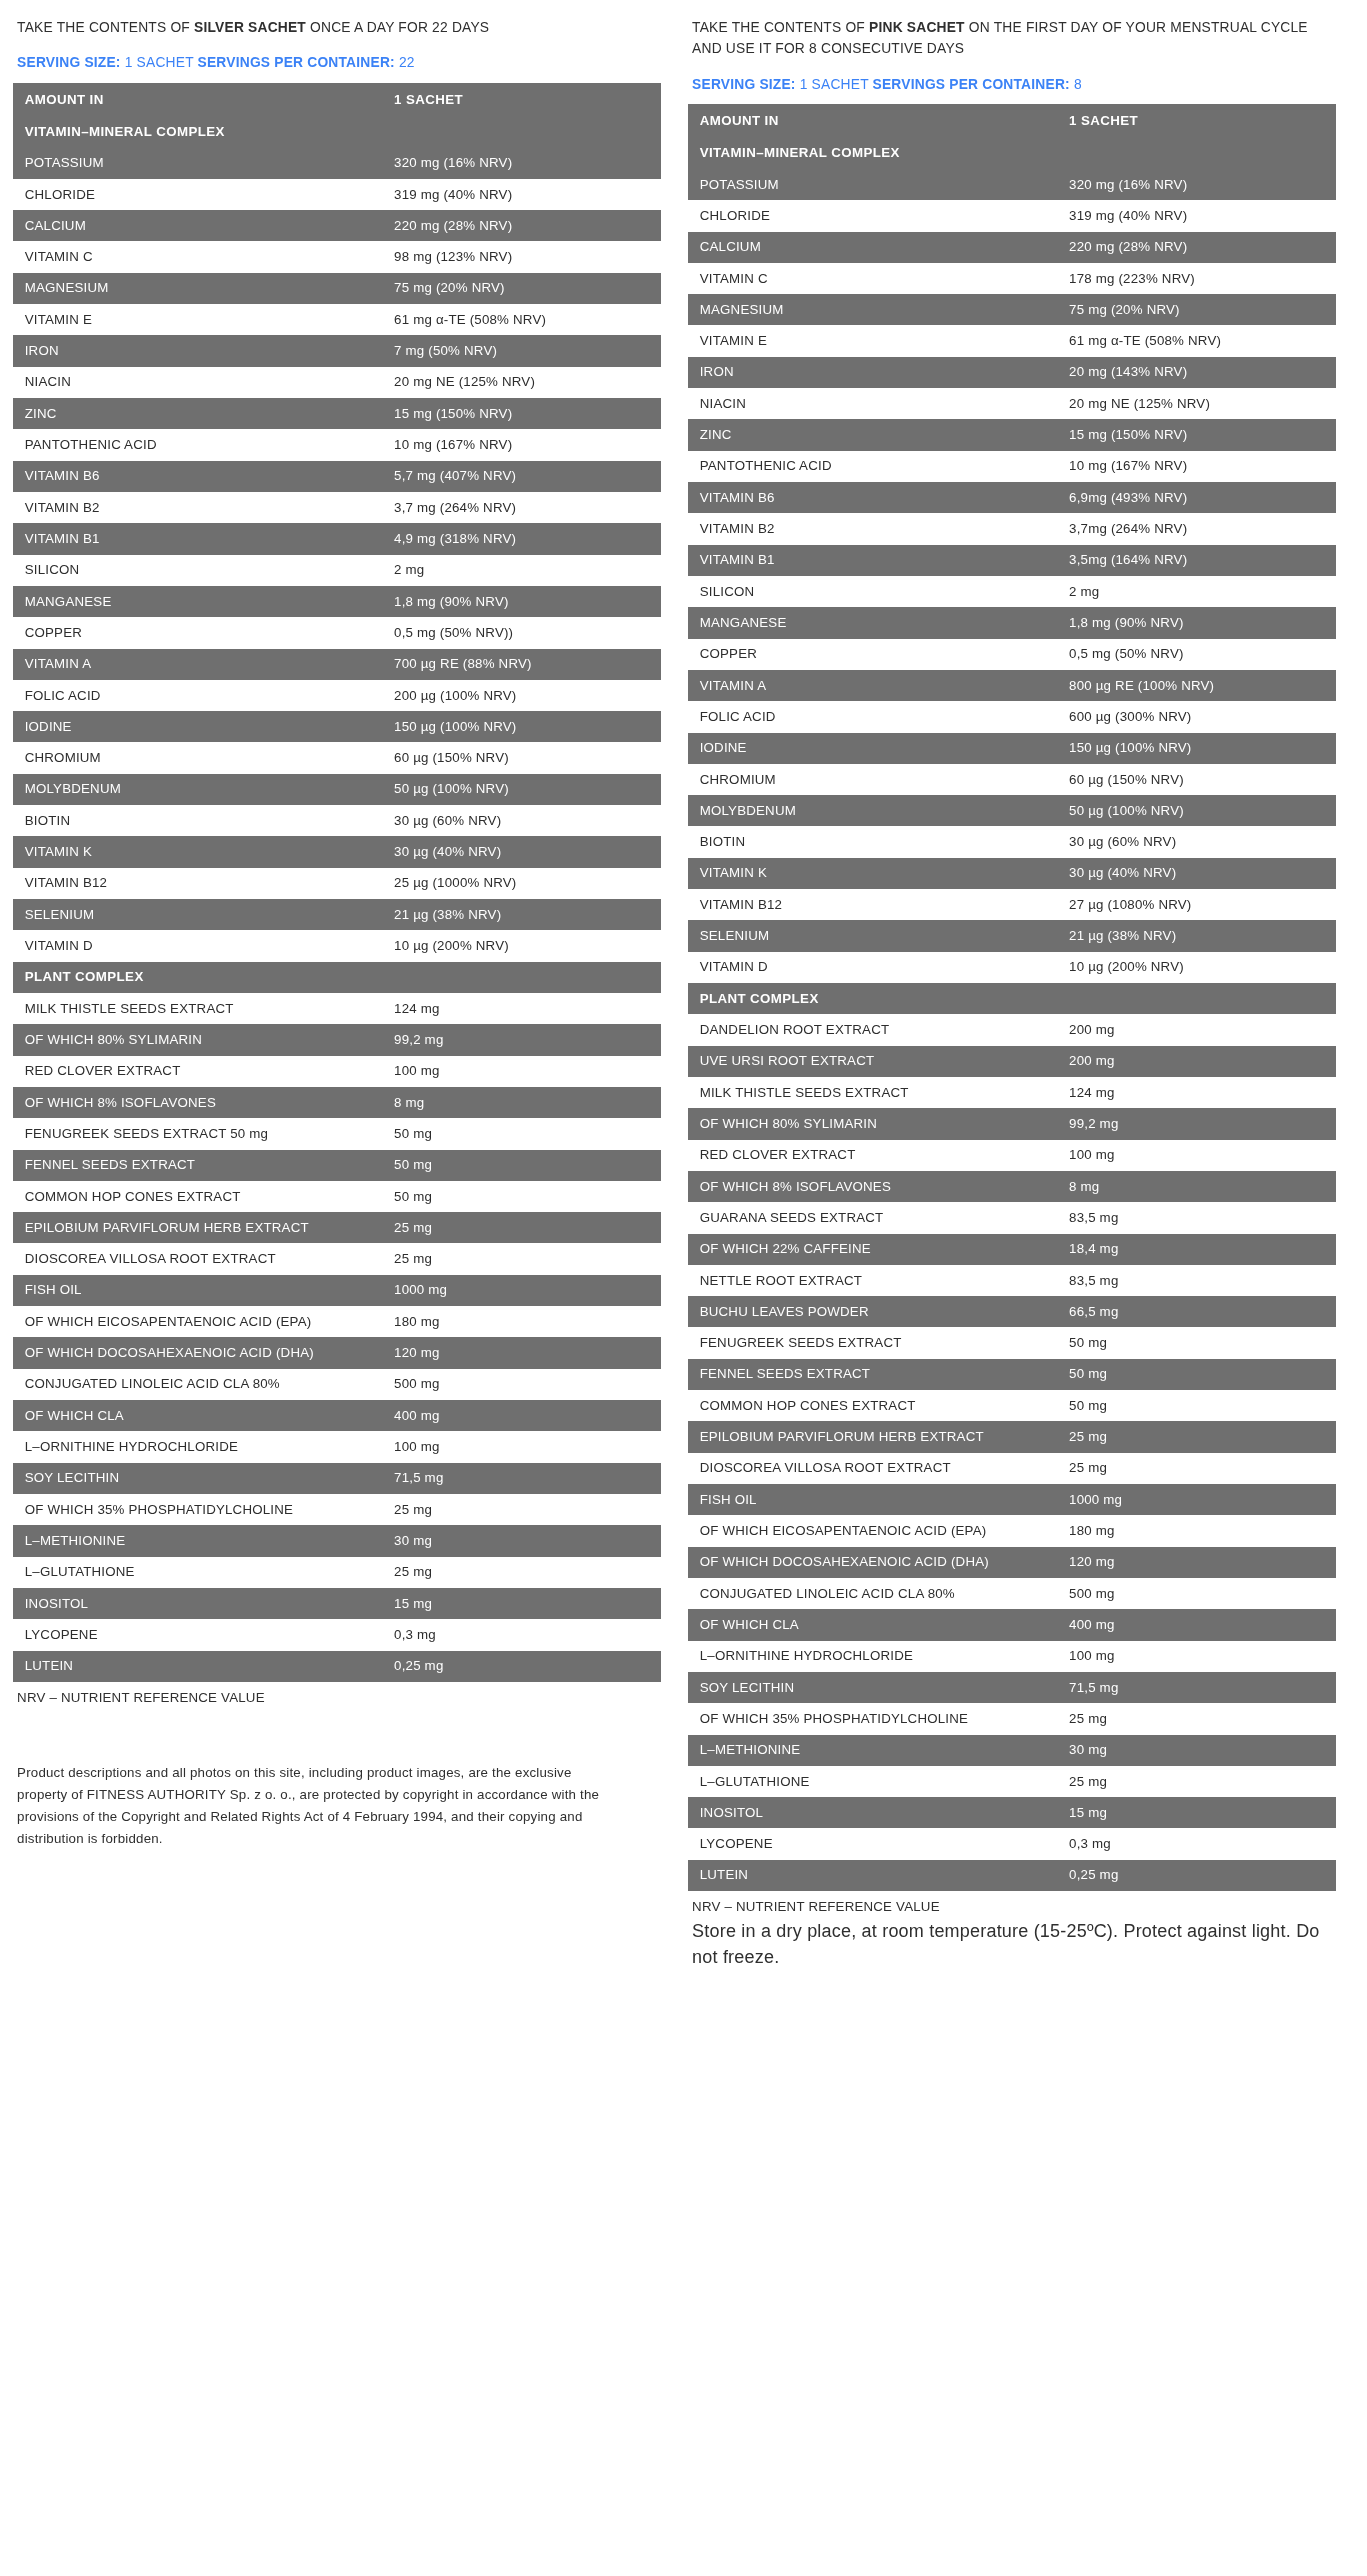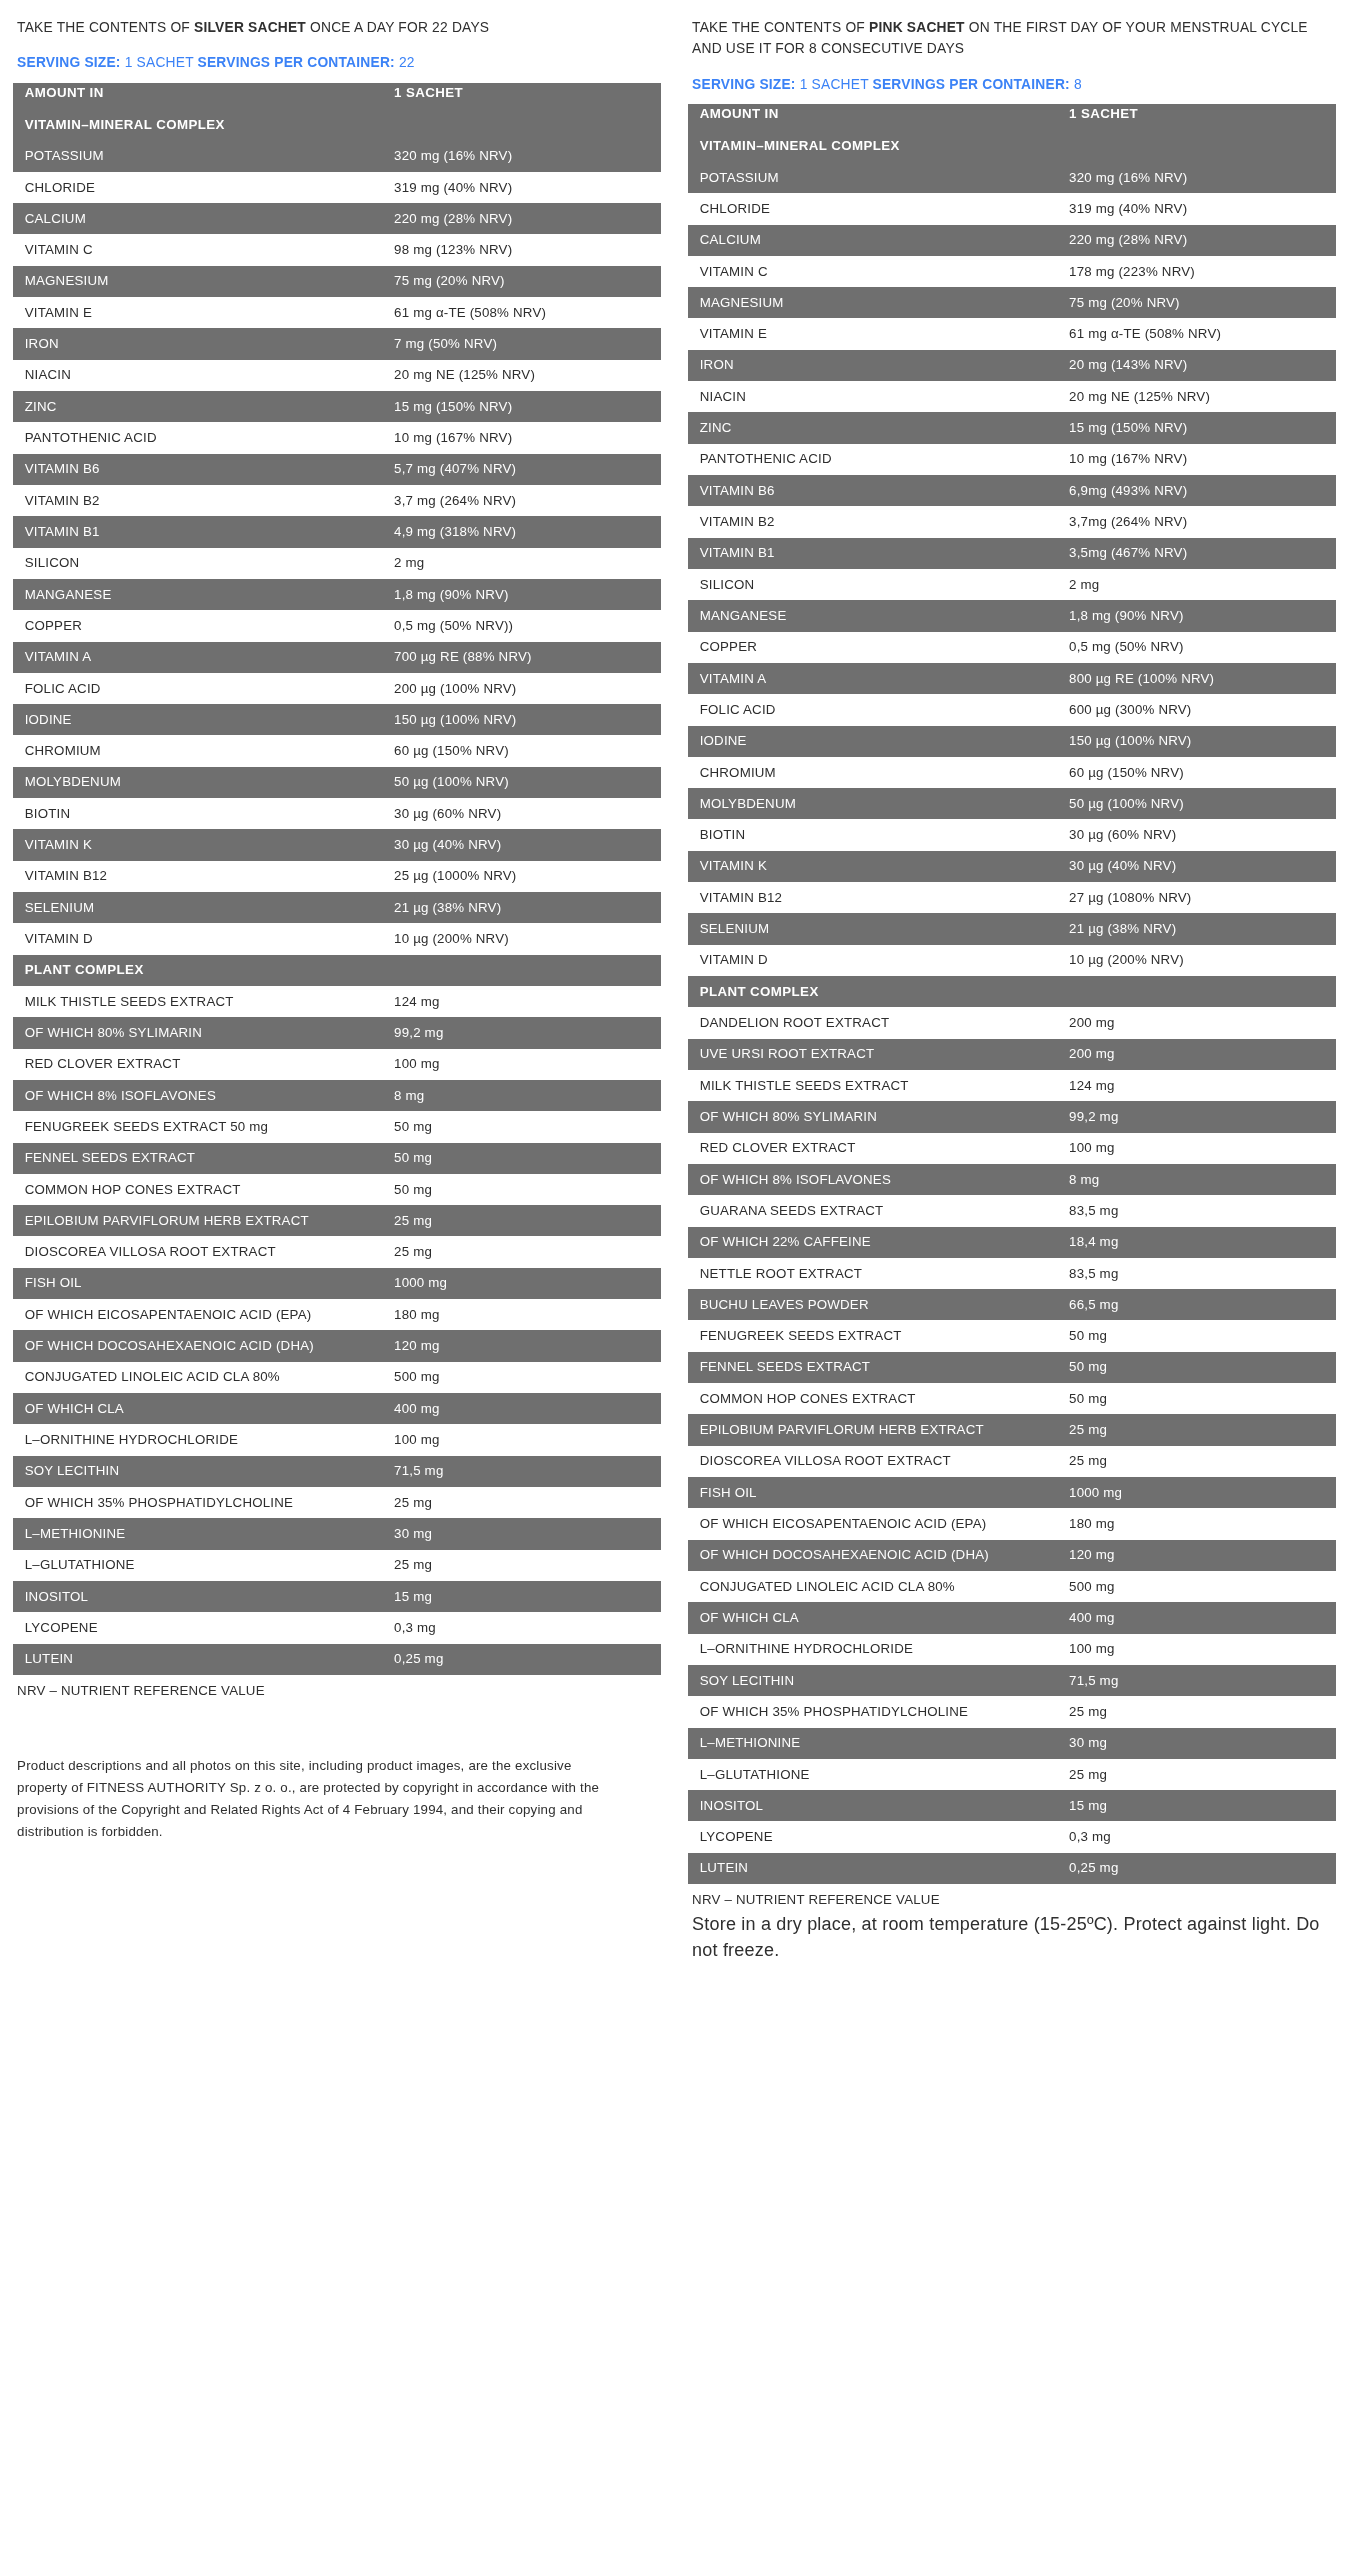--- a/index.html
+++ b/index.html
@@ -56,21 +56,21 @@
     line-height: 1.35;
     letter-spacing: 0.2px;
     font-weight: 400;
   }
   tr.head th {
     background: #6f6f6f;
     color: #ffffff;
     font-weight: 700;
     font-size: 13.3px;
     letter-spacing: 0.4px;
-    padding-top: 1px;
+    padding-top: 8px;
     padding-bottom: 7.6px;
   }
   tr.section td {
     background: #6f6f6f;
     color: #ffffff;
     font-weight: 700;
     letter-spacing: 0.4px;
     margin-top: 7px;
   }
   tr.shaded td {
@@ -401,21 +401,21 @@
             <tr class="shaded">
               <td>VITAMIN B6</td>
               <td>6,9mg (493% NRV)</td>
             </tr>
             <tr class="plain">
               <td>VITAMIN B2</td>
               <td>3,7mg (264% NRV)</td>
             </tr>
             <tr class="shaded">
               <td>VITAMIN B1</td>
-              <td>3,5mg (467% NRV)</td>
+              <td>3,5mg (164% NRV)</td>
             </tr>
             <tr class="plain">
               <td>SILICON</td>
               <td>2 mg</td>
             </tr>
             <tr class="shaded">
               <td>MANGANESE</td>
               <td>1,8 mg (90% NRV)</td>
             </tr>
             <tr class="plain">

